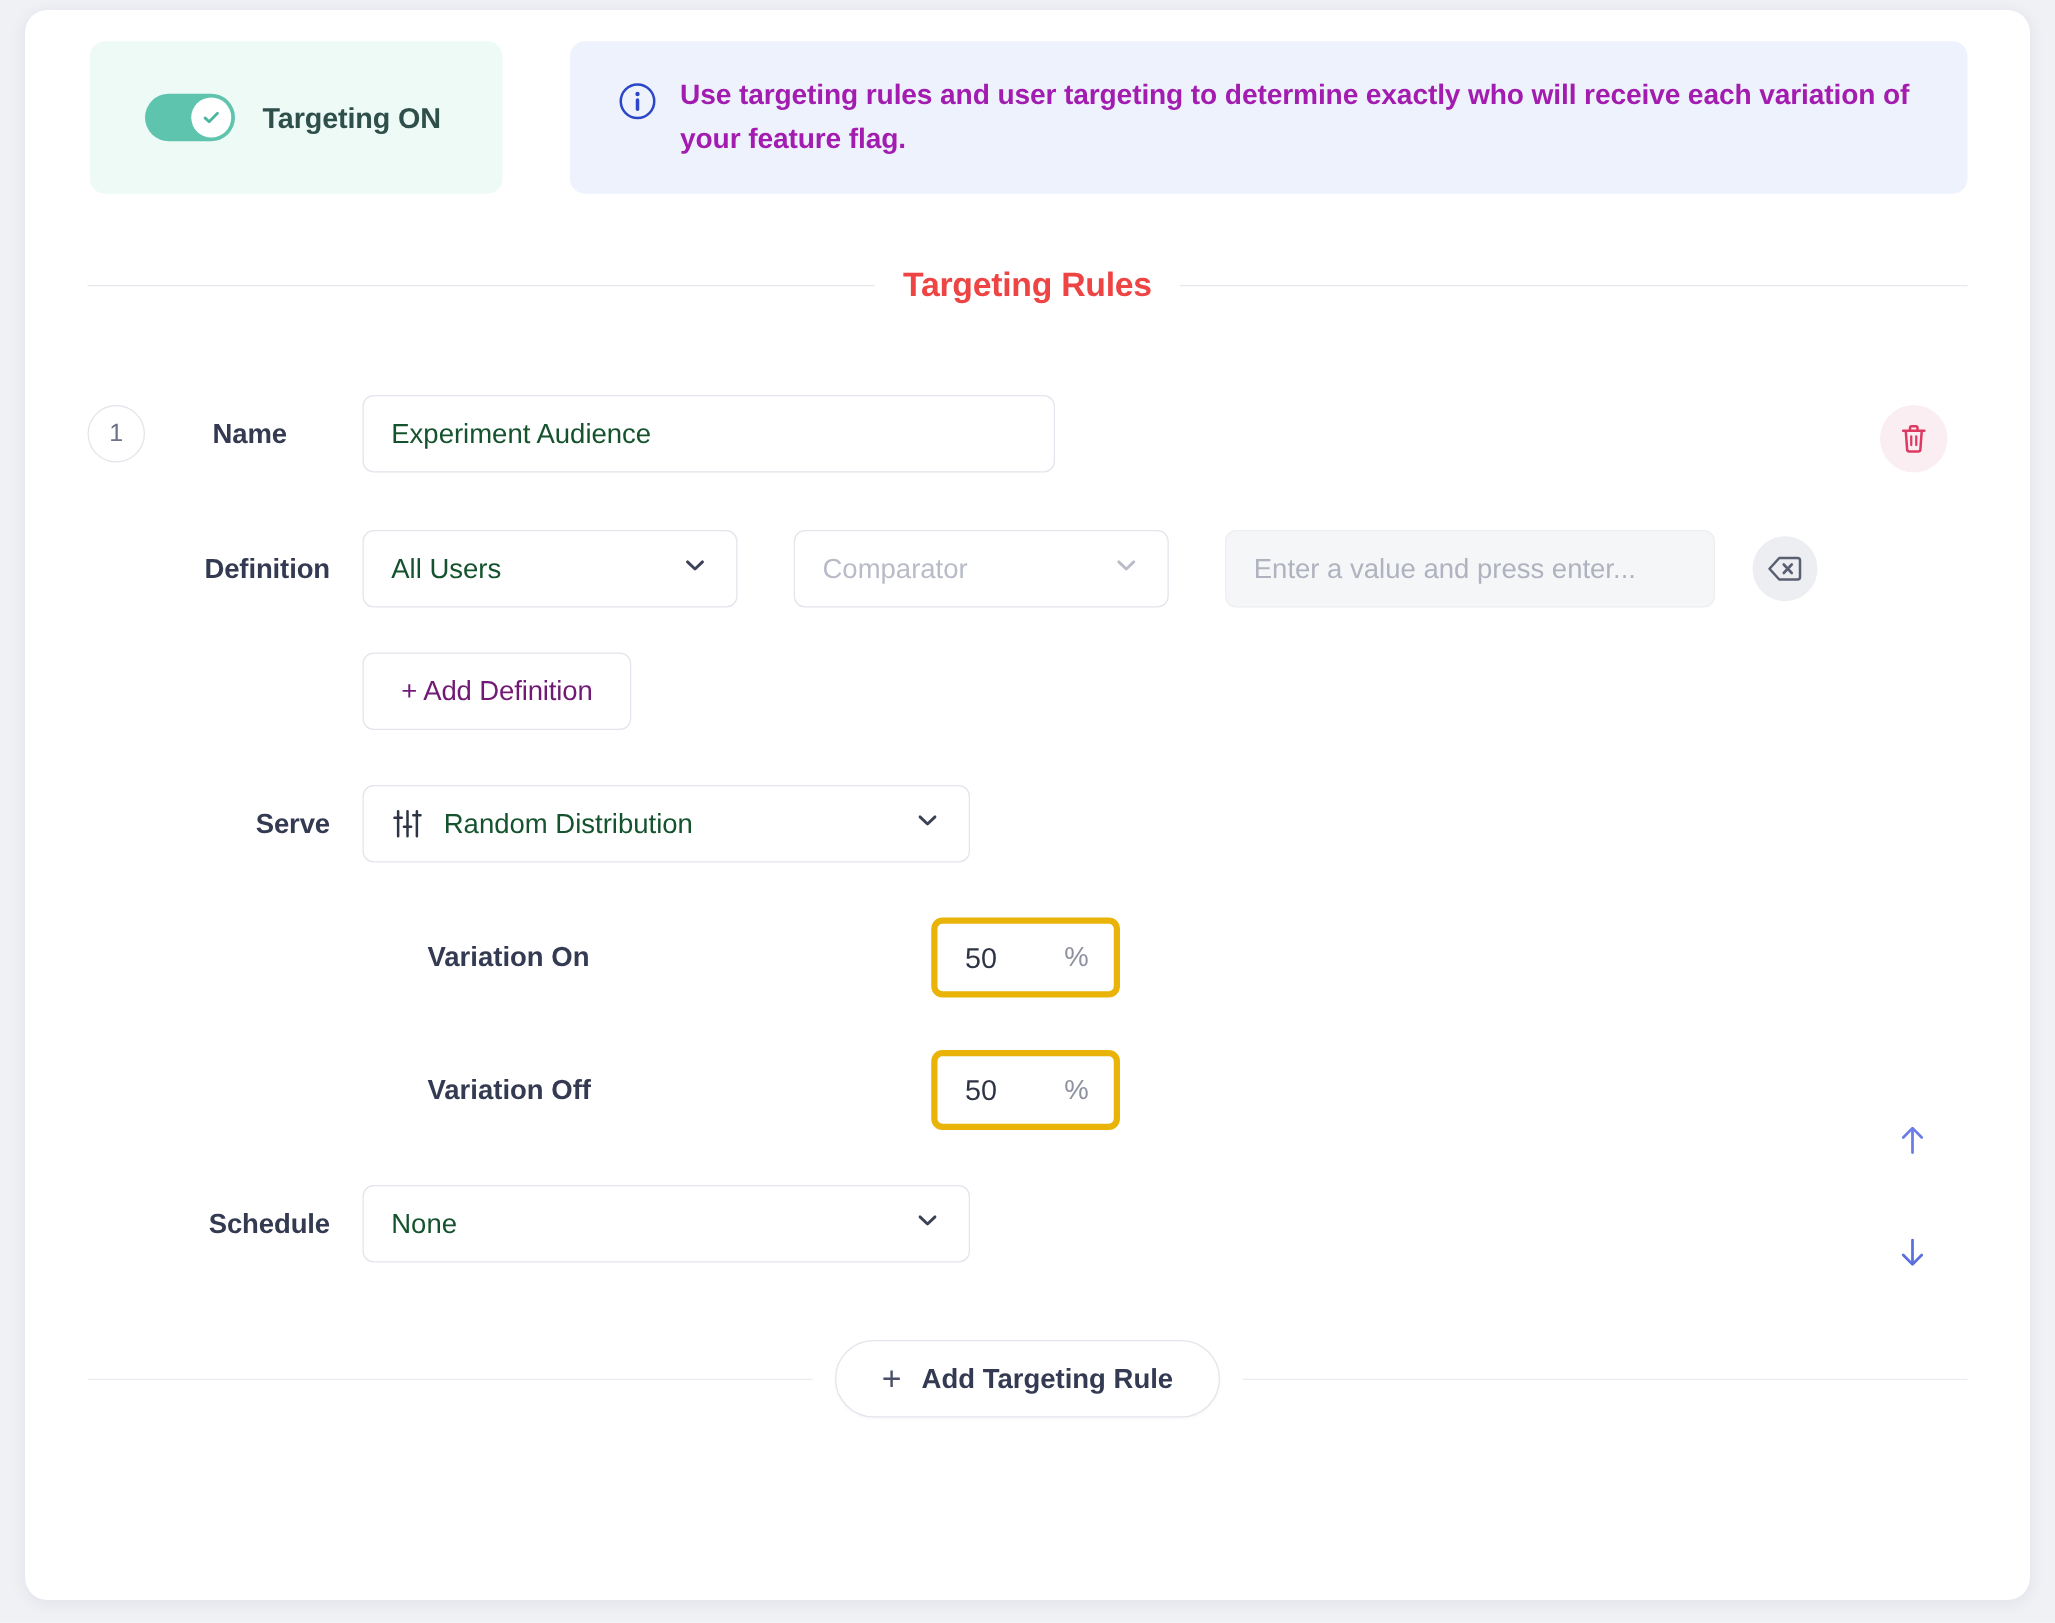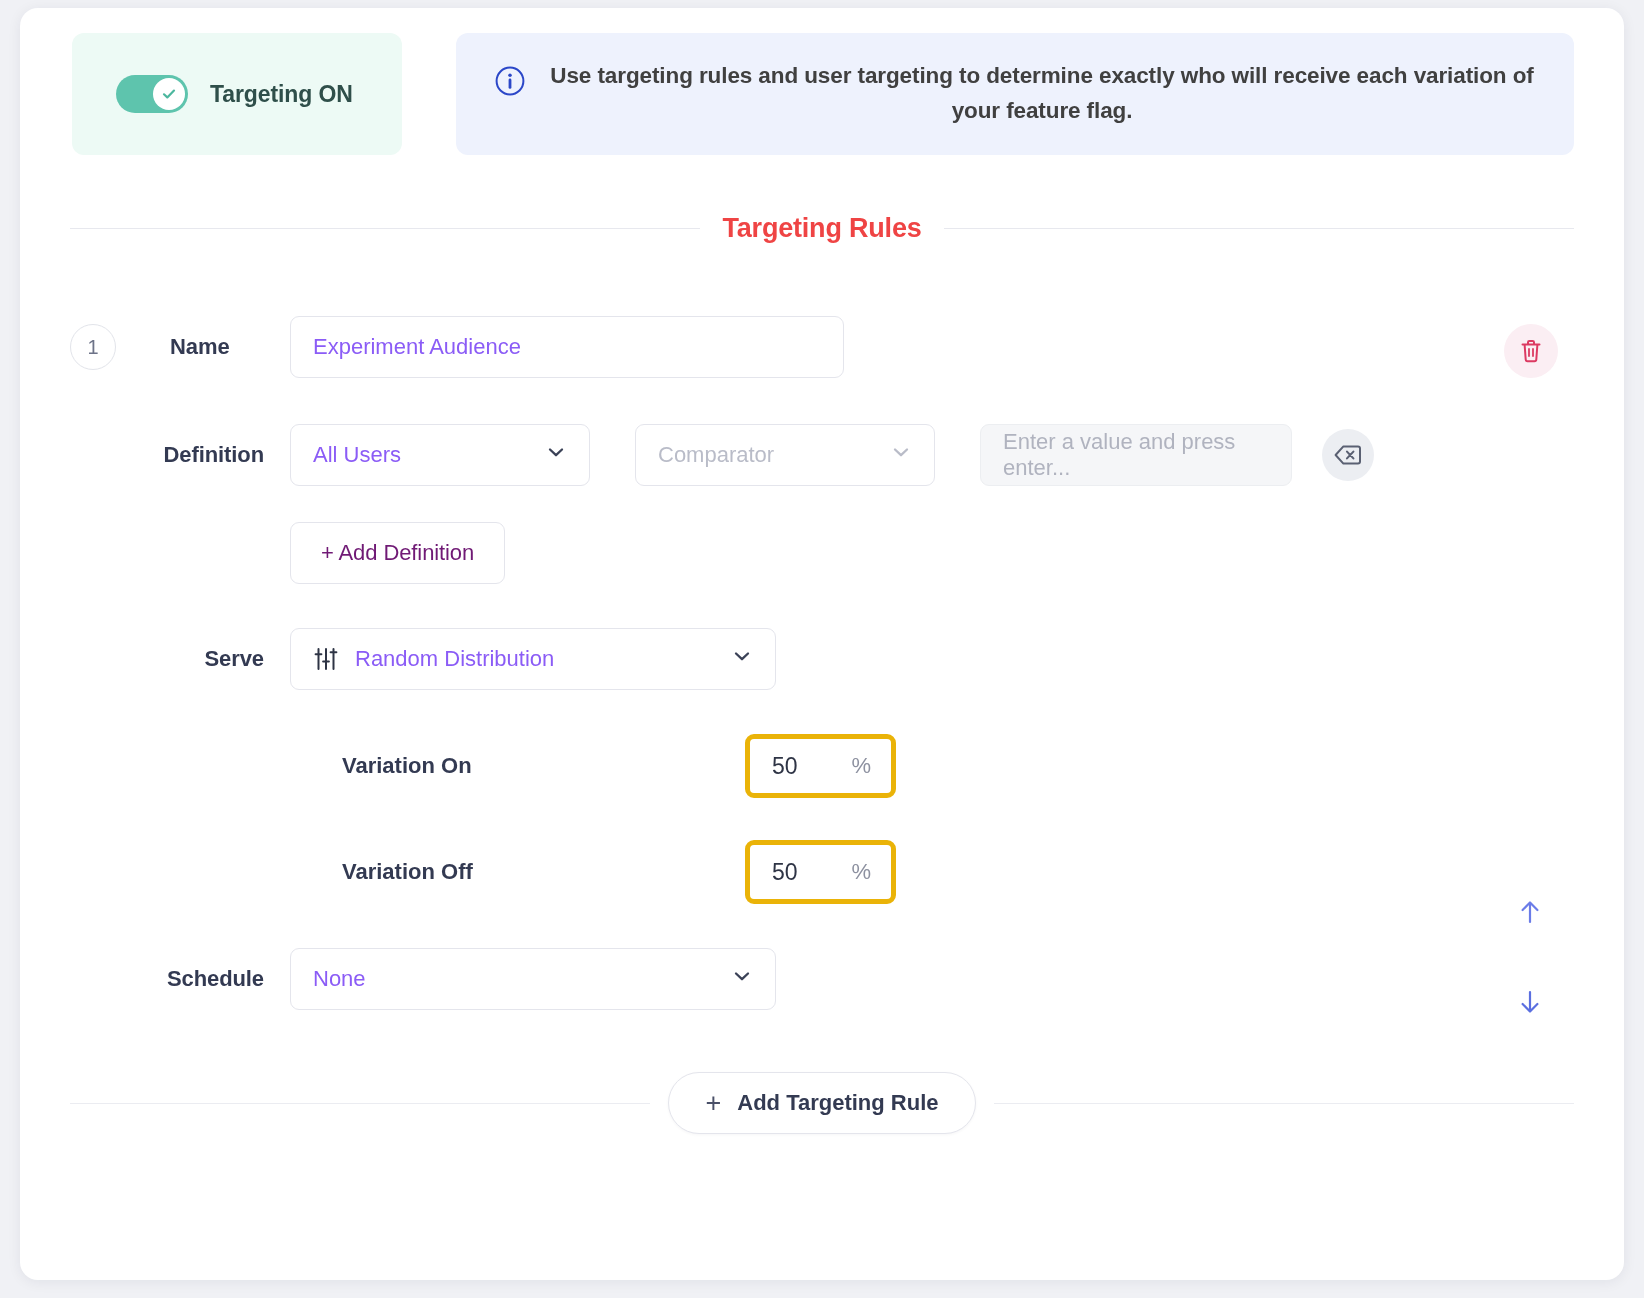--- a/index.html
+++ b/index.html
@@ -72,26 +72,25 @@
     background: #eef2fd;
     border-radius: 12px;
     display: flex;
     align-items: center;
     gap: 18px;
     padding: 18px 34px 18px 38px;
     min-height: 122px;
   }
   .info-icon { flex: none; margin-top: 2px; align-self: flex-start; padding-top: 12px;}
   .info-text {
-    color: #404040;
+    color: #a21caf;
     font-size: 22.5px;
     font-weight: bold;
     line-height: 1.55;
     letter-spacing: -0.1px;
-    text-align: center;
   }
 
   
   .section-head {
     margin-top: 58px;
     display: flex;
     align-items: center;
     gap: 22px;
     padding-left: 18px;
     padding-right: 18px;
@@ -152,28 +151,28 @@
 
   .field {
     height: 62px;
     border: 1px solid #e4e5ec;
     border-radius: 9px;
     background: #ffffff;
     display: flex;
     align-items: center;
     padding: 0 22px;
     font-size: 22px;
-    color: #8b5cf6;
+    color: #14532d;
   }
   .field.input { width: 554px; }
   .field.select { width: 486px; justify-content: space-between; cursor: pointer; }
   .field.select.small { width: 300px; }
   .field.select.disabled { color: #b9bcc8; cursor: default; }
   .field.value-input {
-    width: 312px;
+    width: 392px;
     background: #f5f6f8;
     border-color: #eceef1;
     color: #b0b3bf;
   }
   .chev { flex: none; margin-left: 14px; }
   .serve-inner { display:flex; align-items:center; gap: 16px; }
 
   .btn-outline {
     display: inline-flex;
     align-items: center;

